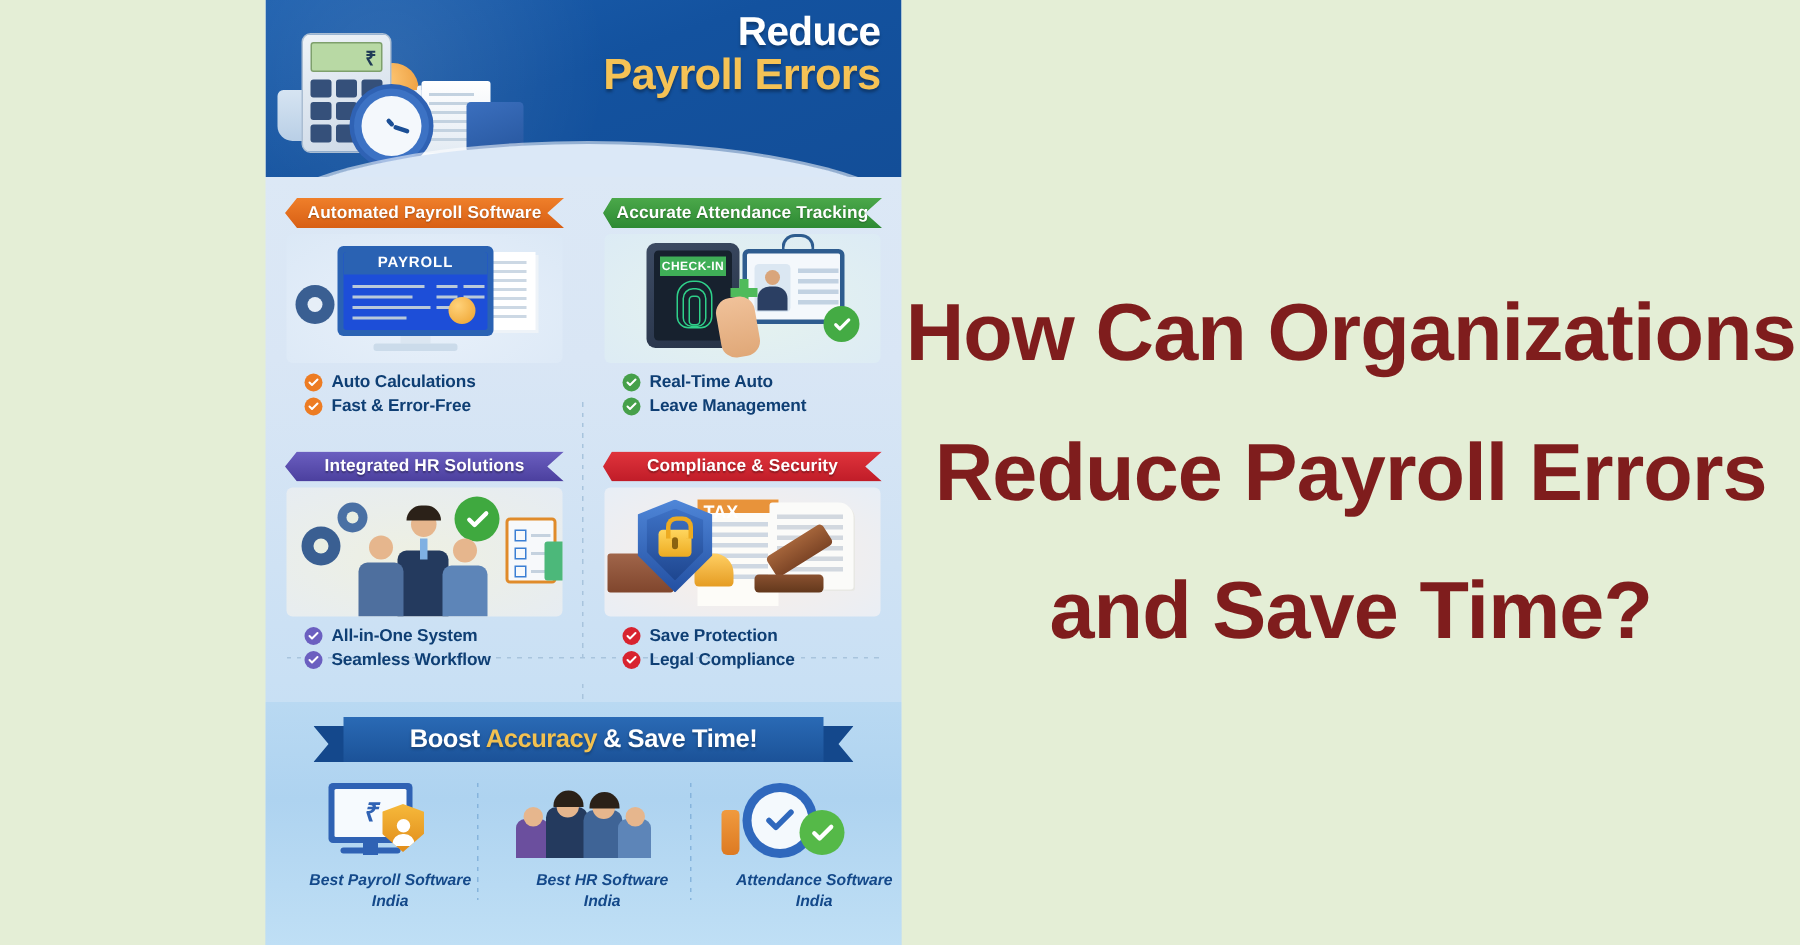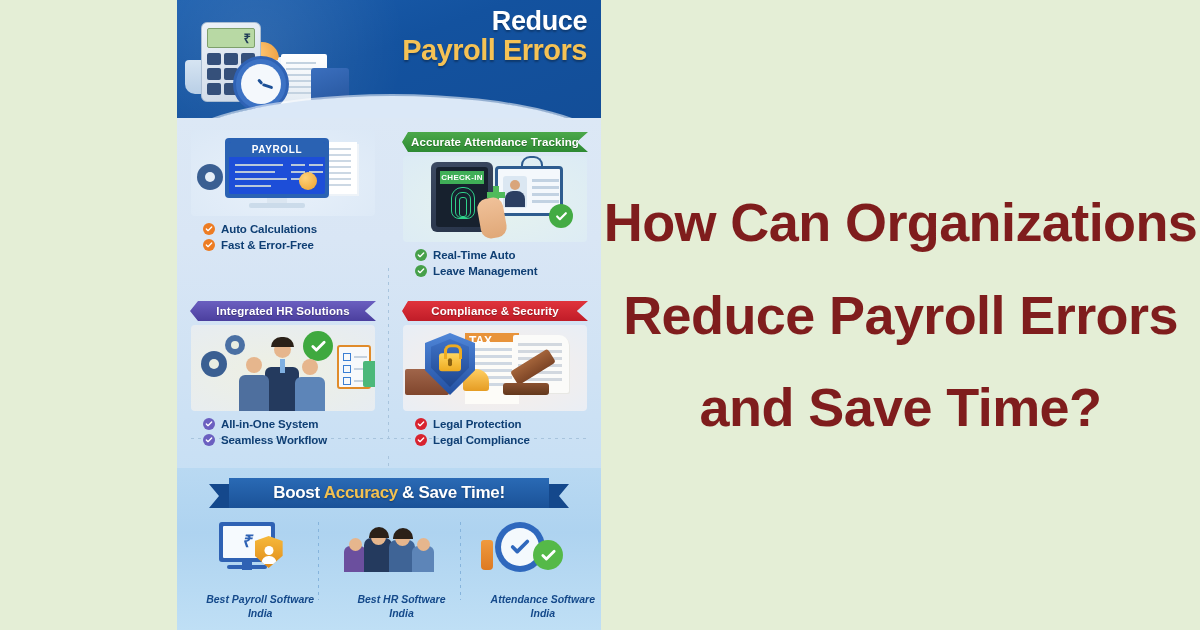--- a/index.html
+++ b/index.html
@@ -170,21 +170,21 @@
   .bigrib .mid em{font-style:normal;color:#f3c150;margin:0 4px;}
 
   .three{display:flex;margin-top:10px;}
   .tcol{flex:1;text-align:center;position:relative;}
   .tcol+.tcol:before{
     content:"";position:absolute;left:0;top:4px;width:1px;height:78px;
     background:repeating-linear-gradient(180deg,#86b4dc 0 3px,transparent 3px 7px);
   }
   .ticon{height:56px;position:relative;margin:0 auto;width:110px;}
   .tlabel{font-size:10.5px;font-weight:bold;font-style:italic;color:#14498a;
-    line-height:1.35;margin-top:18px;padding-left:25px;}
+    line-height:1.35;margin-top:6px;padding-left:25px;}
 
   
   .mon{position:absolute;left:26px;top:4px;width:56px;height:40px;border-radius:3px;
     background:#2f62b4;padding:4px;box-sizing:border-box;}
   .mon i{display:block;width:100%;height:100%;background:#f6fafe;border-radius:1px;
     text-align:center;font-size:17px;color:#2f62b4;font-weight:bold;line-height:32px;}
   .mon:after{content:"";position:absolute;left:23px;top:40px;width:10px;height:8px;background:#2f62b4;}
   .monbase{position:absolute;left:34px;top:47px;width:40px;height:4px;border-radius:2px;background:#2f62b4;}
   .shieldsm{position:absolute;left:62px;top:18px;width:28px;height:32px;
     background:linear-gradient(180deg,#f6b93b,#e08b19);
@@ -358,20 +358,21 @@
 
     <div class="grid">
 
       <div class="vdiv"></div>
       <div class="hdiv"></div>
       <div class="vdiv2"></div>
 
       <div class="qrow">
 
         <div class="quad">
+          <div class="rib orange">Automated Payroll Software</div>
           <div class="plate p1">
             <div class="gear" style="left:6px;top:34px"></div>
             <div class="receipt">
               <i style="top:6px"></i>
                 <i style="top:12px"></i>
                 <i style="top:18px"></i>
               <i style="top:24px"></i>
                 <i style="top:30px"></i>
                 <i style="top:36px"></i>
                 <i style="top:42px"></i>
@@ -552,21 +553,21 @@
                 </div>
             </div>
           </div>
           <div class="blist">
             <div class="bitem">
               <span class="bdot red">
                 <svg viewBox="0 0 24 24">
                     <path d="M20 6L9 17l-5-5" fill="none" stroke="#fff" stroke-width="4" stroke-linecap="round" stroke-linejoin="round"></path>
                   </svg>
               </span>
-              <span class="btxt">Legal Protection</span>
+              <span class="btxt">Save Protection</span>
             </div>
             <div class="bitem">
               <span class="bdot red">
                 <svg viewBox="0 0 24 24">
                     <path d="M20 6L9 17l-5-5" fill="none" stroke="#fff" stroke-width="4" stroke-linecap="round" stroke-linejoin="round"></path>
                   </svg>
               </span>
               <span class="btxt">Legal Compliance</span>
             </div>
           </div>

